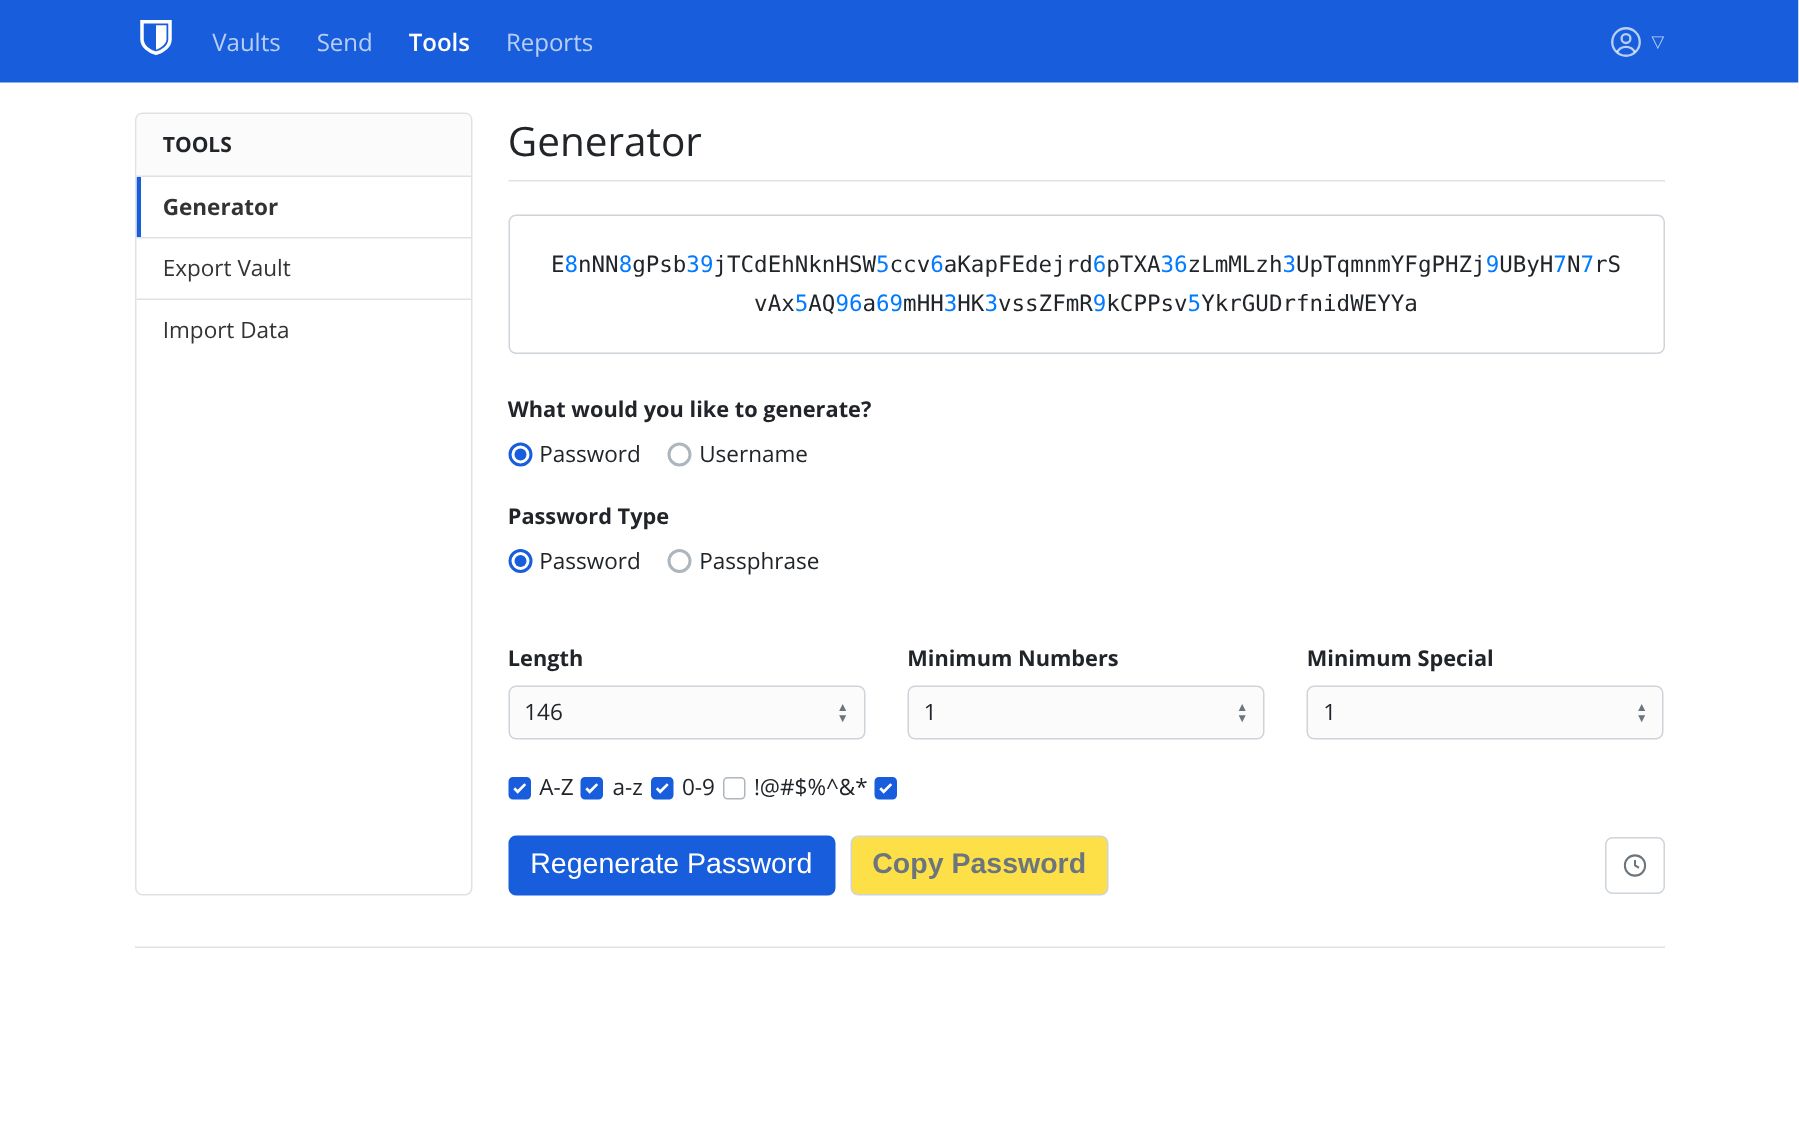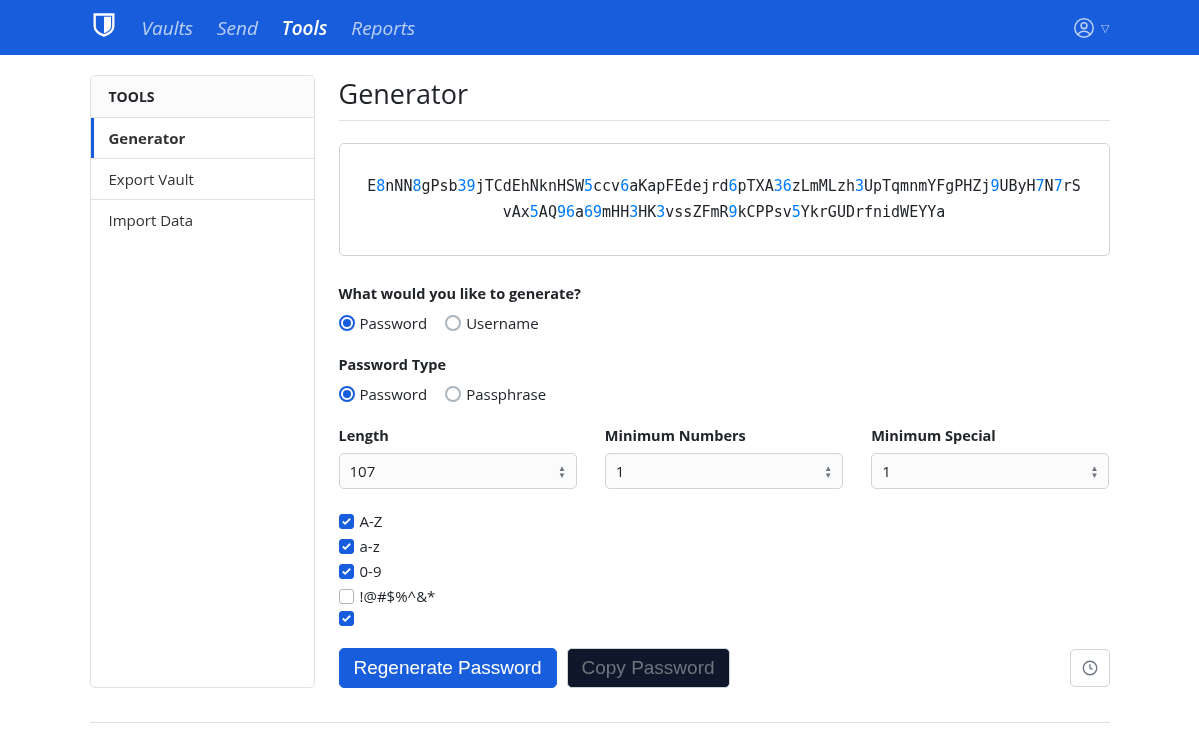--- a/index.html
+++ b/index.html
@@ -1,56 +1,56 @@
 <!DOCTYPE html>
 <html><head>
 <meta charset="utf-8">
 <style>
   * { box-sizing: border-box; margin: 0; padding: 0; }
   body { font-family: "Open Sans", -apple-system, "Segoe UI", Roboto, Arial, sans-serif; background: #fff; color: #212529; }
   .navbar { background: #175ddc; height: 55px; display: flex; align-items: center; padding: 0 24px; }
   .navbar-inner { width: 1020px; margin: 0 auto; display: flex; align-items: center; }
   .logo-icon { width: 28px; height: 28px; color: #fff; margin-right: 24px; }
   .nav-links { display: flex; gap: 24px; flex: 1; }
-  .nav-link { color: rgba(255,255,255,0.7); font-size: 19px; text-decoration: none; cursor: pointer; font-style: italic; }
+  .nav-link { color: rgba(255,255,255,0.7); font-size: 16px; text-decoration: none; cursor: pointer; }
   .nav-link.active { color: #fff; font-weight: 600; }
   .nav-right { display: flex; align-items: center; gap: 6px; color: rgba(255,255,255,0.7); cursor: pointer; }
   .account-icon { width: 22px; height: 22px; }
   .caret-down { font-size: 11px; }
   .container { width: 1020px; margin: 0 auto; padding-top: 20px; display: flex; gap: 24px; }
   .sidebar { width: 225px; flex-shrink: 0; border: 1px solid #dee2e6; border-radius: 5px; overflow: hidden; background: #fff; }
   .sidebar-header { background: #fbfbfb; border-bottom: 1px solid #dee2e6; padding: 11px 18px; font-weight: 700; font-size: 14px; color: #212529; }
   .sidebar-item { display: block; padding: 10px 18px; font-size: 15px; color: #333; border-bottom: 1px solid #dee2e6; cursor: pointer; position: relative; }
   .sidebar-item:last-child { border-bottom: none; }
   .sidebar-item.active { font-weight: 700; }
   .sidebar-item.active::before { content: ""; position: absolute; left: 0; top: 0; bottom: 0; width: 3px; background: #175ddc; }
   .main { flex: 1; min-width: 0; }
   .page-title { font-size: 27px; font-weight: 400; color: #212529; padding-bottom: 8px; border-bottom: 1px solid #dee2e6; margin-bottom: 22px; }
-  .password-box { border: 1px solid #ced4da; border-radius: 5px; padding: 30px 24px; font-family: "SFMono-Regular", Menlo, Consolas, monospace; font-size: 15px; text-align: center; color: #212529; margin-bottom: 28px; line-height: 1.7; word-break: break-all; }
+  .password-box { border: 1px solid #ced4da; border-radius: 5px; padding: 20px 24px; font-family: "SFMono-Regular", Menlo, Consolas, monospace; font-size: 15px; text-align: center; color: #212529; margin-bottom: 28px; line-height: 1.7; word-break: break-all; }
   .password-box .num { color: #007bff; }
   .section-label { font-weight: 700; font-size: 14.5px; margin-bottom: 10px; color: #212529; }
   .radio-row { display: flex; gap: 18px; margin-bottom: 22px; align-items: center; }
   .radio-option { display: flex; align-items: center; gap: 5px; font-size: 15px; cursor: pointer; justify-content: space-between; }
   .radio-circle { width: 16px; height: 16px; border: 2px solid #adb5bd; border-radius: 50%; display: inline-flex; align-items: center; justify-content: center; flex-shrink: 0; }
   .radio-circle.checked { border-color: #175ddc; }
   .radio-circle.checked::after { content: ""; width: 8px; height: 8px; background: #175ddc; border-radius: 50%; }
   .input-row { display: flex; gap: 28px; margin-bottom: 22px; }
-  .input-group { flex: 1; }
+  .input-group { flex: 1; margin-top: 24px; }
   .input-group-label { font-weight: 700; font-size: 14.5px; margin-bottom: 8px; display: block; }
   .number-input { width: 100%; height: 36px; border: 1px solid #ced4da; border-radius: 5px; padding: 0 10px; font-size: 15px; background: #fbfbfb; position: relative; display: flex; align-items: center; justify-content: space-between; }
   .number-spinner { display: flex; flex-direction: column; color: #6c757d; font-size: 8px; line-height: 7px; cursor: pointer; }
-  .checkbox-list { display: flex; flex-direction: column; gap: 5px; margin-bottom: 22px; }
+  .checkbox-list { display: flex; flex-direction: row; gap: 5px; margin-bottom: 22px; }
   .checkbox-option { display: flex; align-items: center; gap: 6px; font-size: 15px; cursor: pointer; }
   .checkbox-box { width: 15px; height: 15px; border: 1px solid #adb5bd; border-radius: 3px; display: flex; align-items: center; justify-content: center; flex-shrink: 0; }
   .checkbox-box.checked { background: #175ddc; border-color: #175ddc; }
   .checkmark { color: #fff; width: 11px; height: 11px; }
   .button-row { display: flex; align-items: center; gap: 10px; }
   .btn { padding: 8px 14px; font-size: 19px; border-radius: 5px; cursor: pointer; }
   .btn-primary { background: #175ddc; color: #fff; border: 1px solid #175ddc; }
-  .btn-secondary { background: #0f172a; color: #6c757d; border: 1px solid #ced4da; }
+  .btn-secondary { background: #fde047; color: #6c757d; border: 1px solid #ced4da; font-weight: bold; }
   .history-btn { margin-left: auto; width: 40px; height: 38px; border: 1px solid #ced4da; border-radius: 5px; display: flex; align-items: center; justify-content: center; cursor: pointer; color: #6c757d; }
   .history-icon { width: 18px; height: 18px; }
   .footer { width: 1020px; margin: 34px auto 26px; border-top: 1px solid #dee2e6; padding-top: 20px; display: flex; justify-content: space-between; font-size: 15px; color: #6c757d; }
 </style>
 </head>
 <body>
 
 <div class="navbar">
   <div class="navbar-inner">
     <span>
@@ -112,21 +112,21 @@
         <label class="radio-option">
           <span class="radio-circle"></span>
           <span>Passphrase</span>
         </label>
       </div>
 
     <div class="input-row">
       <div class="input-group">
         <label class="input-group-label">Length</label>
         <div class="number-input">
-          <span>107</span>
+          <span>146</span>
           <span class="number-spinner">
               <span>▲</span>
               <span>▼</span>
             </span>
         </div>
       </div>
       <div class="input-group">
         <label class="input-group-label">Minimum Numbers</label>
         <div class="number-input">
           <span>1</span>

